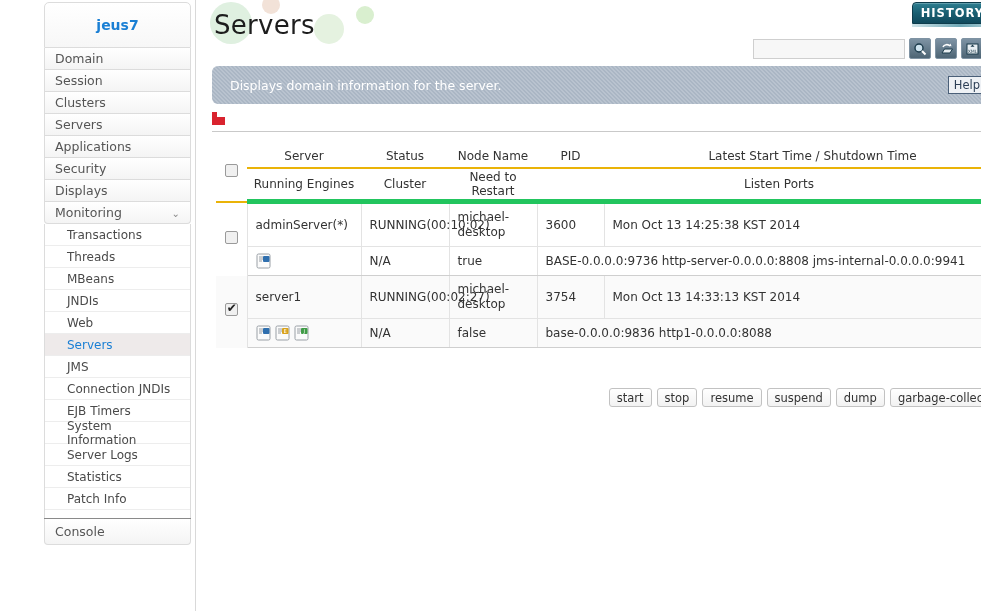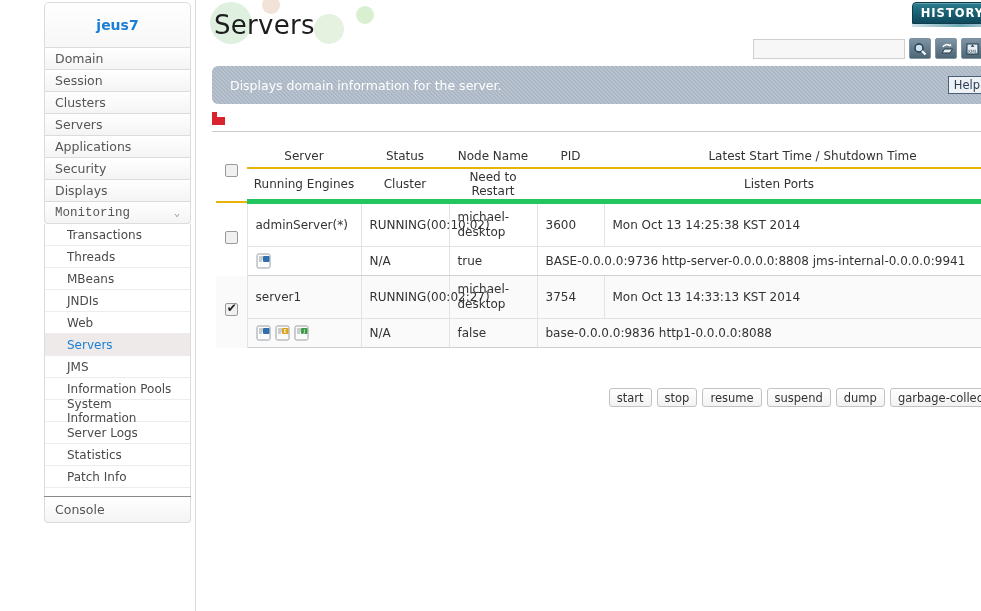--- a/index.html
+++ b/index.html
@@ -31,21 +31,21 @@
   .sb-item {
     height: 22px;
     border: 1px solid #dcdcdc;
     border-top: none;
     background: linear-gradient(180deg,#ffffff 0%,#f4f4f4 100%);
     display: flex; align-items: center;
     padding: 0 10px;
     font-size: 12.5px; color: #555;
     position: relative;
   }
-  .sb-item:last-child { border-radius: 0 0 4px 4px; font-family: Liberation Mono, monospace; }
+  .sb-item:last-child { border-radius: 0 0 4px 4px; }
   .sb-item .chev {
     position: absolute; right: 10px; top: 50%; transform: translateY(-50%);
     font-size: 10px; color: #888;
   }
   .sb-sub-wrap {
     margin: 0 4px;
     border-left: 1px solid #dcdcdc;
     border-right: 1px solid #dcdcdc;
     background: #fff;
   }
@@ -264,21 +264,24 @@
       <div class="sb-sub">
         <span>Web</span>
       </div>
       <div class="sb-sub active">
         <span>Servers</span>
       </div>
       <div class="sb-sub">
         <span>JMS</span>
       </div>
       <div class="sb-sub">
-        <span>Information Pools</span>
+        <span>Connection JNDIs</span>
+      </div>
+      <div class="sb-sub">
+        <span>EJB Timers</span>
       </div>
       <div class="sb-sub">
         <span>System Information</span>
       </div>
       <div class="sb-sub">
         <span>Server Logs</span>
       </div>
       <div class="sb-sub">
         <span>Statistics</span>
       </div>

